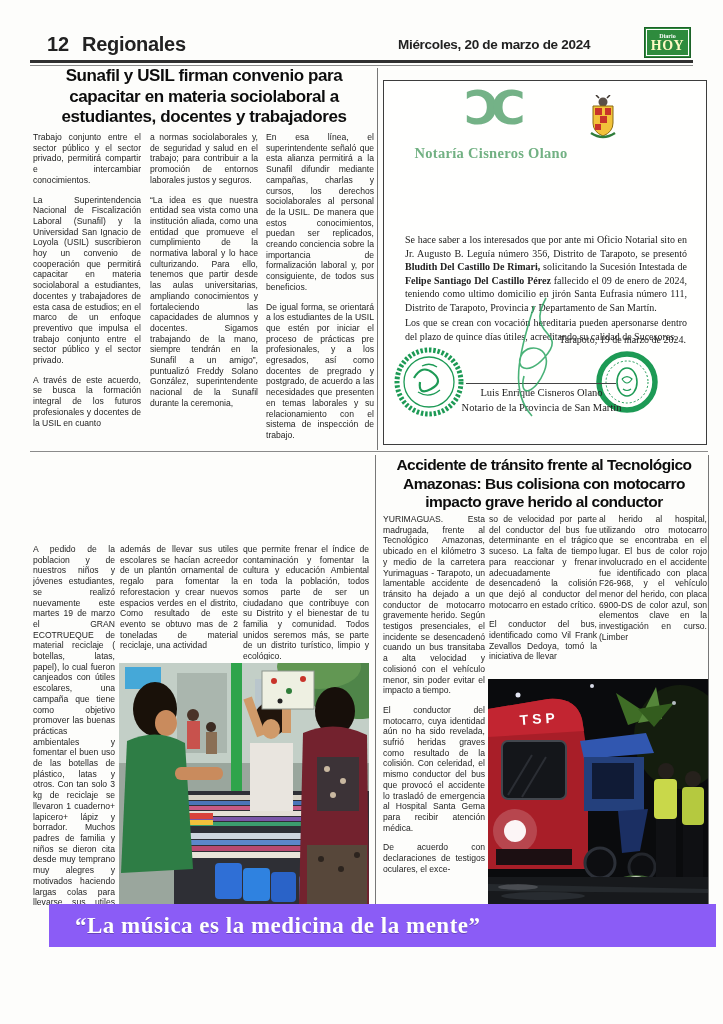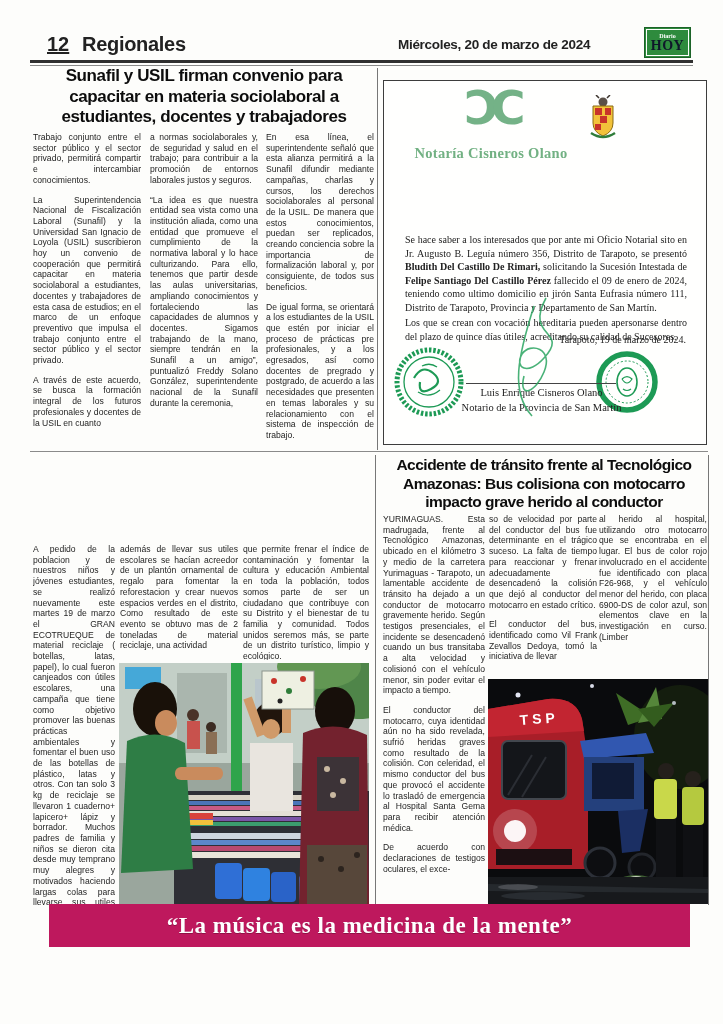--- a/index.html
+++ b/index.html
@@ -7,21 +7,21 @@
         font-family:"Liberation Sans",sans-serif;color:#1b1b1b;overflow:hidden;margin:0 auto;}
   .abs{position:absolute;}
   
   .pgnum{font-size:20px;font-weight:bold;color:#222;}
   .section{font-size:20px;font-weight:bold;color:#222;letter-spacing:-0.3px;}
   .date{font-size:13.5px;font-weight:bold;color:#222;letter-spacing:-0.3px;}
   .hoy-logo{width:47px;height:31px;background:#2e8b3d;border:1px solid #1c6328;
             display:flex;flex-direction:column;align-items:center;justify-content:center;box-sizing:border-box;}
   .hoy-inner{border:1px solid #ffffff;width:41px;height:25px;display:flex;flex-direction:column;align-items:center;justify-content:center;}
   .hoy-top{font-size:6px;font-weight:bold;color:#fff;font-family:"Liberation Serif",serif;line-height:6px;}
-  .hoy-main{font-size:14px;font-weight:bold;color:#0f172a;font-family:"Liberation Serif",serif;line-height:14px;letter-spacing:0.5px;}
+  .hoy-main{font-size:14px;font-weight:bold;color:#fef9c3;font-family:"Liberation Serif",serif;line-height:14px;letter-spacing:0.5px;}
   .hdr-rule{border-top:3px solid #2f2f2f;border-bottom:1px solid #8a8a8a;height:2px;}
   .hrule{height:1px;background:#8a8a8a;}
   .vrule{width:1px;background:#777;}
   
   .hl{font-weight:bold;text-align:center;color:#0d0d0d;letter-spacing:-0.4px;}
   .hl1{font-size:17px;line-height:20.5px;}
   .hl2{font-size:23px;line-height:31px;}
   .hl3{font-size:15.5px;line-height:18.5px;letter-spacing:-0.5px;}
   
   .col{font-size:8.6px;line-height:10.7px;text-align:justify;color:#1d1d1d;overflow:hidden;hyphens:auto;}
@@ -32,31 +32,31 @@
   .mono{font-family:"DejaVu Sans",sans-serif;font-weight:bold;font-size:47px;line-height:46px;
         color:#74b287;letter-spacing:-8px;text-align:center;}
   .not-name{font-family:"Liberation Serif",serif;font-weight:bold;font-size:14.5px;color:#72b183;text-align:center;letter-spacing:0.3px;}
   .ad-title{font-size:13px;font-weight:bold;text-align:center;color:#111;}
   .ad-body{font-size:10px;line-height:13.5px;text-align:justify;color:#222;}
   .ad-body b{font-weight:bold;}
   .ad-date{font-size:10px;color:#222;text-align:right;margin-top:7px;}
   .sig-name{font-size:10.5px;color:#222;text-align:center;line-height:15px;}
   .sig-line{border-top:1px solid #444;}
   
-  .banner{background:#be185d;display:flex;align-items:center;justify-content:center;}
+  .banner{background:#8b5cf6;display:flex;align-items:center;justify-content:flex-start;padding-left:26px;}
   .banner span{font-family:"Liberation Serif","DejaVu Serif",serif;font-weight:bold;font-size:23px;color:#fff;
                letter-spacing:0.5px;text-shadow:0 1px 0 rgba(0,0,0,0.25);}
   svg{display:block;}
 </style>
 </head>
 <body>
 
 <div class="page">
 
-  <div class="abs pgnum" style="left:47px;top:33px;text-decoration:underline;">12</div>
+  <div class="abs pgnum" style="left:47px;top:33px;">12</div>
   <div class="abs section" style="left:82px;top:33px;">Regionales</div>
   <div class="abs date" style="left:398px;top:37px;">Miércoles, 20 de marzo de 2024</div>
   <div class="abs hoy-logo" style="left:644px;top:27px;">
     <div class="hoy-inner">
       <span class="hoy-top">Diario</span>
       <span class="hoy-main">HOY</span>
     </div>
   </div>
   <div class="abs hdr-rule" style="left:30px;top:60px;width:663px;"></div>
 

